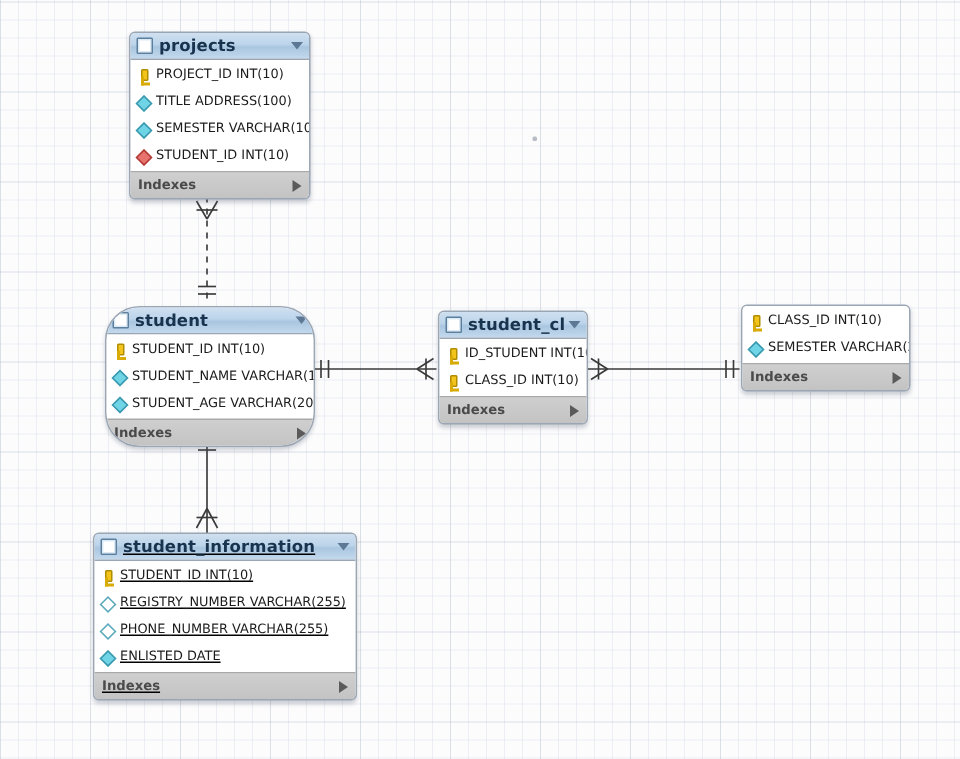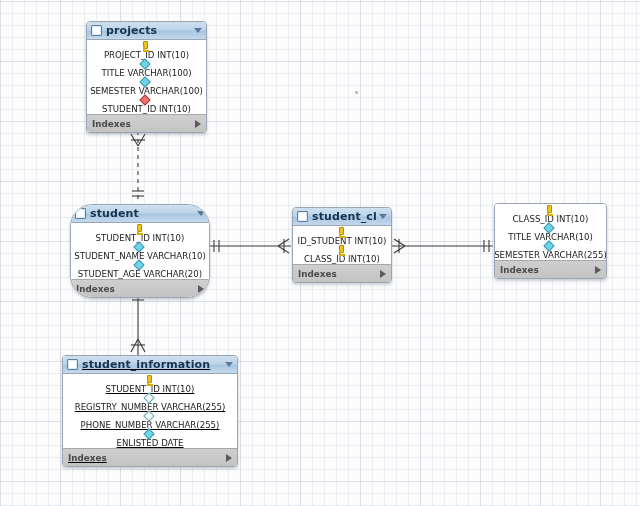--- a/index.html
+++ b/index.html
@@ -47,21 +47,21 @@
   }
   .hd-name{flex:1 1 auto;white-space:nowrap;overflow:hidden;}
   .hd-chev{
     width:0;height:0;flex:0 0 auto;margin-left:3px;
     border-left:4px solid transparent;border-right:4px solid transparent;
     border-top:5px solid #5d7894;
   }
   .cols{background:#ffffff;padding:1px 0 1px 0;}
   .col{
     height:18px;display:flex;align-items:center;
-    padding:0 4px;font-size:8.6px;color:#1b1b1b;white-space:nowrap;flex-direction:column;
+    padding:0 4px;font-size:8.6px;color:#1b1b1b;white-space:nowrap;
   }
   .ci{width:9px;height:9px;margin-right:4px;flex:0 0 auto;position:relative;}
   
   .ci.key::before{
     content:"";position:absolute;left:3px;top:0;width:3px;height:6px;
     background:#f2c41c;border:1px solid #b08c00;border-radius:1px;
   }
   .ci.key::after{
     content:"";position:absolute;left:3px;top:5px;width:4px;height:4px;
     border-left:2px solid #d9ab06;border-bottom:2px solid #d9ab06;
@@ -153,21 +153,21 @@
       <span class="hd-name">projects</span>
       <span class="hd-chev"></span>
     </div>
     <div class="cols">
       <div class="col">
         <span class="ci key"></span>
         <span>PROJECT_ID INT(10)</span>
       </div>
       <div class="col">
         <span class="ci dia"></span>
-        <span>TITLE VARCHAR(100)</span>
+        <span>TITLE ADDRESS(100)</span>
       </div>
       <div class="col">
         <span class="ci dia"></span>
         <span>SEMESTER VARCHAR(100)</span>
       </div>
       <div class="col">
         <span class="ci dia-red"></span>
         <span>STUDENT_ID INT(10)</span>
       </div>
     </div>
@@ -226,24 +226,20 @@
   </div>
 
   <div class="tbl" style="left:494px;top:203px;width:113px;">
     <div class="cols">
       <div class="col">
         <span class="ci key"></span>
         <span>CLASS_ID INT(10)</span>
       </div>
       <div class="col">
         <span class="ci dia"></span>
-        <span>TITLE VARCHAR(10)</span>
-      </div>
-      <div class="col">
-        <span class="ci dia"></span>
         <span>SEMESTER VARCHAR(255)</span>
       </div>
     </div>
     <div class="idx">
       <span class="idx-lbl">Indexes</span>
       <span class="idx-arrow"></span>
     </div>
   </div>
 
   <div class="tbl" style="left:62px;top:355px;width:176px;text-decoration:underline;">

